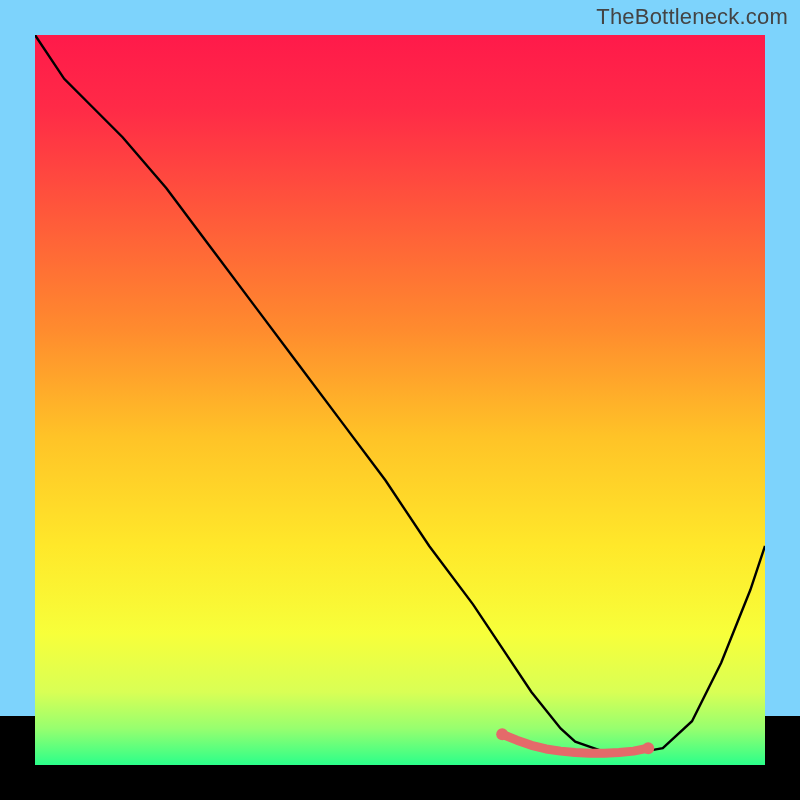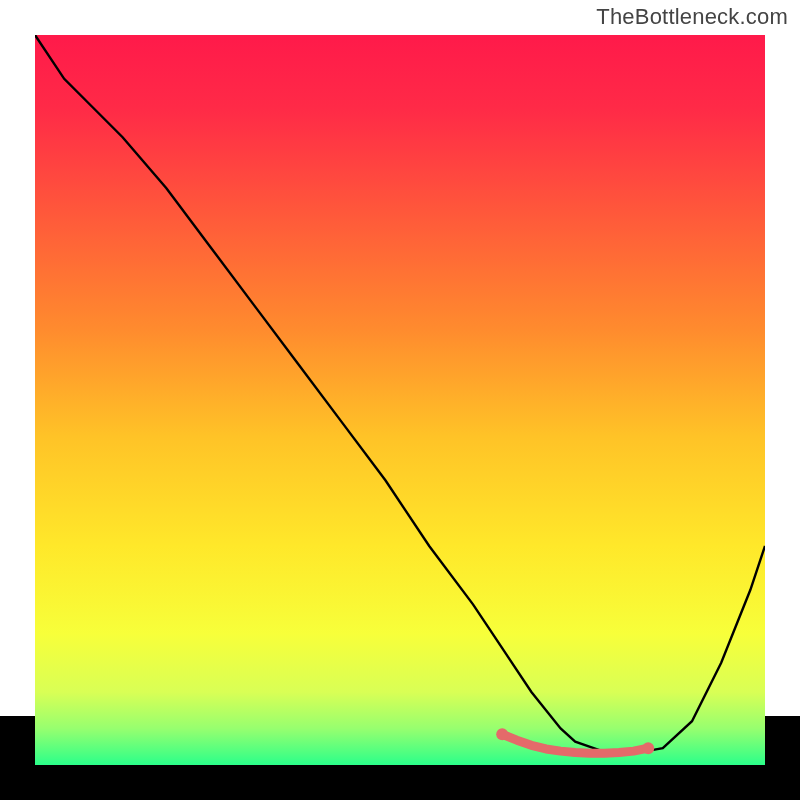--- a/index.html
+++ b/index.html
@@ -7,21 +7,21 @@
     padding: 0;
     width: 800px;
     height: 800px;
     background: #000;
     font-family: Arial, Helvetica, sans-serif;
   }
   .frame {
     position: relative;
     width: 800px;
     height: 716px;
-    background: #ffffff;
+    background: #7dd3fc;
   }
   .watermark {
     position: absolute;
     top: 4px;
     right: 12px;
     color: #444;
     font-size: 22px;
     font-weight: 500;
     letter-spacing: 0.2px;
   }

